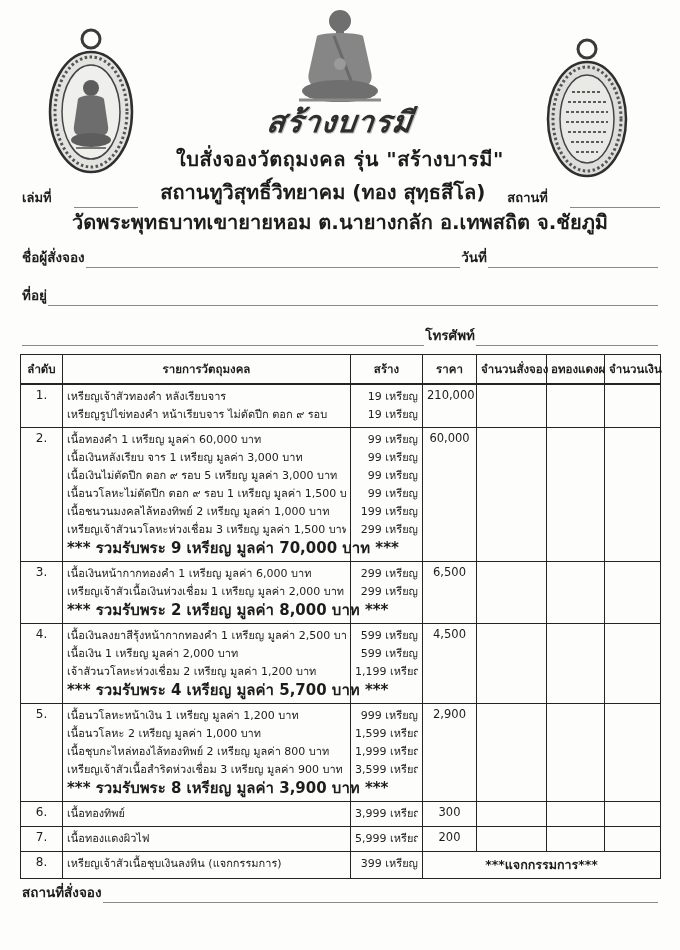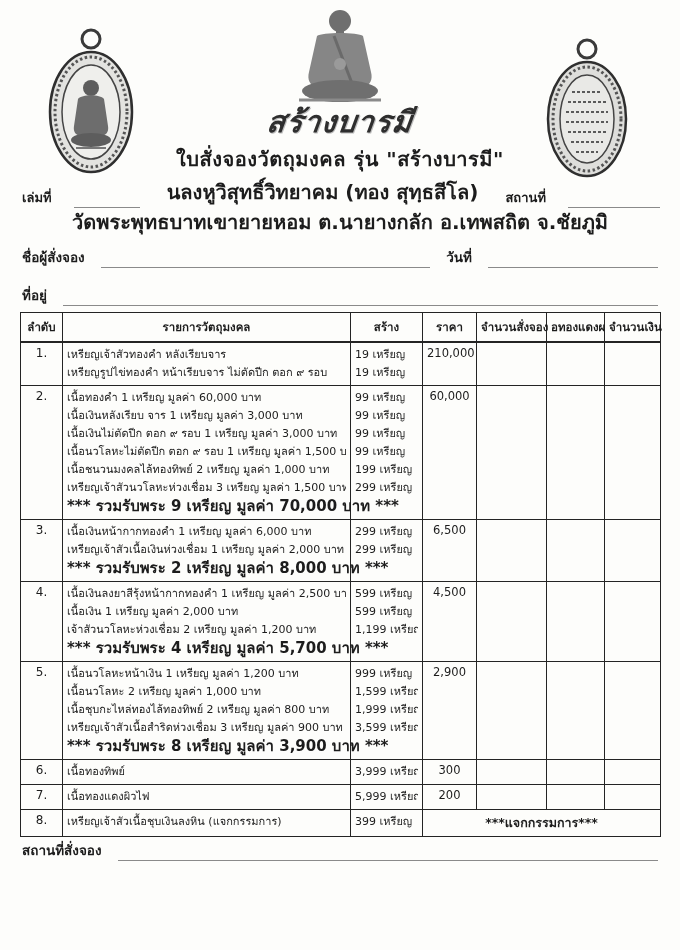--- a/index.html
+++ b/index.html
@@ -41,21 +41,21 @@
   .monk-name{flex:1;text-align:center;font-size:20px;font-weight:bold;white-space:nowrap;}
   .rule{border-bottom:1.5px solid #8a8a8a;height:1.15em;}
   .vol-rule{width:66px;}
   .no-rule{width:92px;}
   .temple{
     position:absolute;left:0;right:0;top:206px;text-align:center;
     font-size:20px;font-weight:bold;white-space:nowrap;
   }
   
   .form-area{margin:10px 22px 0 22px;}
-  .f-line{display:flex;align-items:flex-end;font-size:13.5px;font-weight:600;gap:16px;}
+  .f-line{display:flex;align-items:flex-end;font-size:13.5px;font-weight:600;gap:1px;}
   .f-line .rule{flex:1;}
   .f1{margin-top:8px;}
   .f2{margin-top:16px;}
   .f3{margin-top:18px;margin-bottom:8px;}
   .rule-date{flex:0 0 170px !important;}
   .rule-phone{flex:0 0 182px !important;}
   
   table.order{
     margin:6px 20px 0 20px;
     width:640px;table-layout:fixed;
@@ -68,21 +68,21 @@
   }
   table.order th{
     font-size:11.5px;font-weight:bold;text-align:center;
     height:22px;vertical-align:middle;white-space:nowrap;
     border-bottom-width:2.2px;
   }
   .c-no{text-align:center;font-size:12px;padding-top:5px;}
   .c-items{padding-left:7px;}
   .item-line,.made-line{font-size:11px;line-height:18px;white-space:nowrap;overflow:hidden;}
   .sum-line{font-size:15px;line-height:19px;font-weight:bold;white-space:nowrap;}
-  .c-made{text-align:left;padding-right:9px;}
+  .c-made{text-align:right;padding-right:9px;}
   .c-price{text-align:center;font-size:11.5px;padding-top:5px;}
   .c-committee{text-align:center;font-size:12.5px;font-weight:bold;vertical-align:middle;}
   
   .total-row{
     margin:0 25px 0 0;
     display:flex;justify-content:flex-end;align-items:center;
     height:36px;
   }
   .total-label{font-size:14px;font-weight:bold;margin-right:7px;}
   .total-box{width:56px;height:31px;border:1.7px solid #242424;background:#fdfdfb;}
@@ -133,38 +133,43 @@
         <line x1="27" y1="106" x2="59" y2="106"></line>
         <line x1="32" y1="116" x2="54" y2="116"></line>
       </g>
     </svg>
 
     <div class="title">ใบสั่งจองวัตถุมงคล รุ่น "สร้างบารมี"</div>
 
     <div class="vol-row">
       <span class="small-label">เล่มที่</span>
       <span class="rule vol-rule"></span>
-      <span class="monk-name">นลงหูวิสุทธิ์วิทยาคม (ทอง สุทฺธสีโล)</span>
+      <span class="monk-name">สถานทูวิสุทธิ์วิทยาคม (ทอง สุทฺธสีโล)</span>
       <span class="small-label">สถานที่</span>
       <span class="rule no-rule"></span>
     </div>
 
     <div class="temple">วัดพระพุทธบาทเขายายหอม ต.นายางกลัก อ.เทพสถิต จ.ชัยภูมิ</div>
   </div>
 
   <div class="form-area">
     <div class="f-line f1">
       <span>ชื่อผู้สั่งจอง</span>
       <span class="rule"></span>
       <span>วันที่</span>
       <span class="rule rule-date"></span>
     </div>
     <div class="f-line f2">
       <span>ที่อยู่</span>
       <span class="rule"></span>
+    </div>
+    <div class="f-line f3">
+      <span class="rule"></span>
+      <span>โทรศัพท์</span>
+      <span class="rule rule-phone"></span>
     </div>
   </div>
 
   <table class="order">
     <colgroup>
       <col style="width:42px">
         <col style="width:288px">
         <col style="width:72px">
       <col style="width:54px">
         <col style="width:70px">
@@ -196,21 +201,21 @@
           <td class="c-price">210,000</td>
           <td class="c-blank"></td>
           <td class="c-blank"></td>
           <td class="c-blank"></td>
         </tr>
         <tr>
           <td class="c-no">2.</td>
           <td class="c-items">
             <div class="item-line">เนื้อทองคำ 1 เหรียญ มูลค่า 60,000 บาท</div>
             <div class="item-line">เนื้อเงินหลังเรียบ จาร 1 เหรียญ มูลค่า 3,000 บาท</div>
-            <div class="item-line">เนื้อเงินไม่ตัดปีก ตอก ๙ รอบ 1 เหรียญ มูลค่า 3,000 บาท</div>
+            <div class="item-line">เนื้อเงินไม่ตัดปีก ตอก ๙ รอบ 5 เหรียญ มูลค่า 3,000 บาท</div>
             <div class="item-line">เนื้อนวโลหะไม่ตัดปีก ตอก ๙ รอบ 1 เหรียญ มูลค่า 1,500 บาท</div>
             <div class="item-line">เนื้อชนวนมงคลไล้ทองทิพย์ 2 เหรียญ มูลค่า 1,000 บาท</div>
             <div class="item-line">เหรียญเจ้าสัวนวโลหะห่วงเชื่อม 3 เหรียญ มูลค่า 1,500 บาท</div>
             <div class="sum-line">*** รวมรับพระ 9 เหรียญ มูลค่า 70,000 บาท ***</div>
           </td>
           <td class="c-made">
             <div class="made-line">99 เหรียญ</div>
             <div class="made-line">99 เหรียญ</div>
             <div class="made-line">99 เหรียญ</div>
             <div class="made-line">99 เหรียญ</div>

